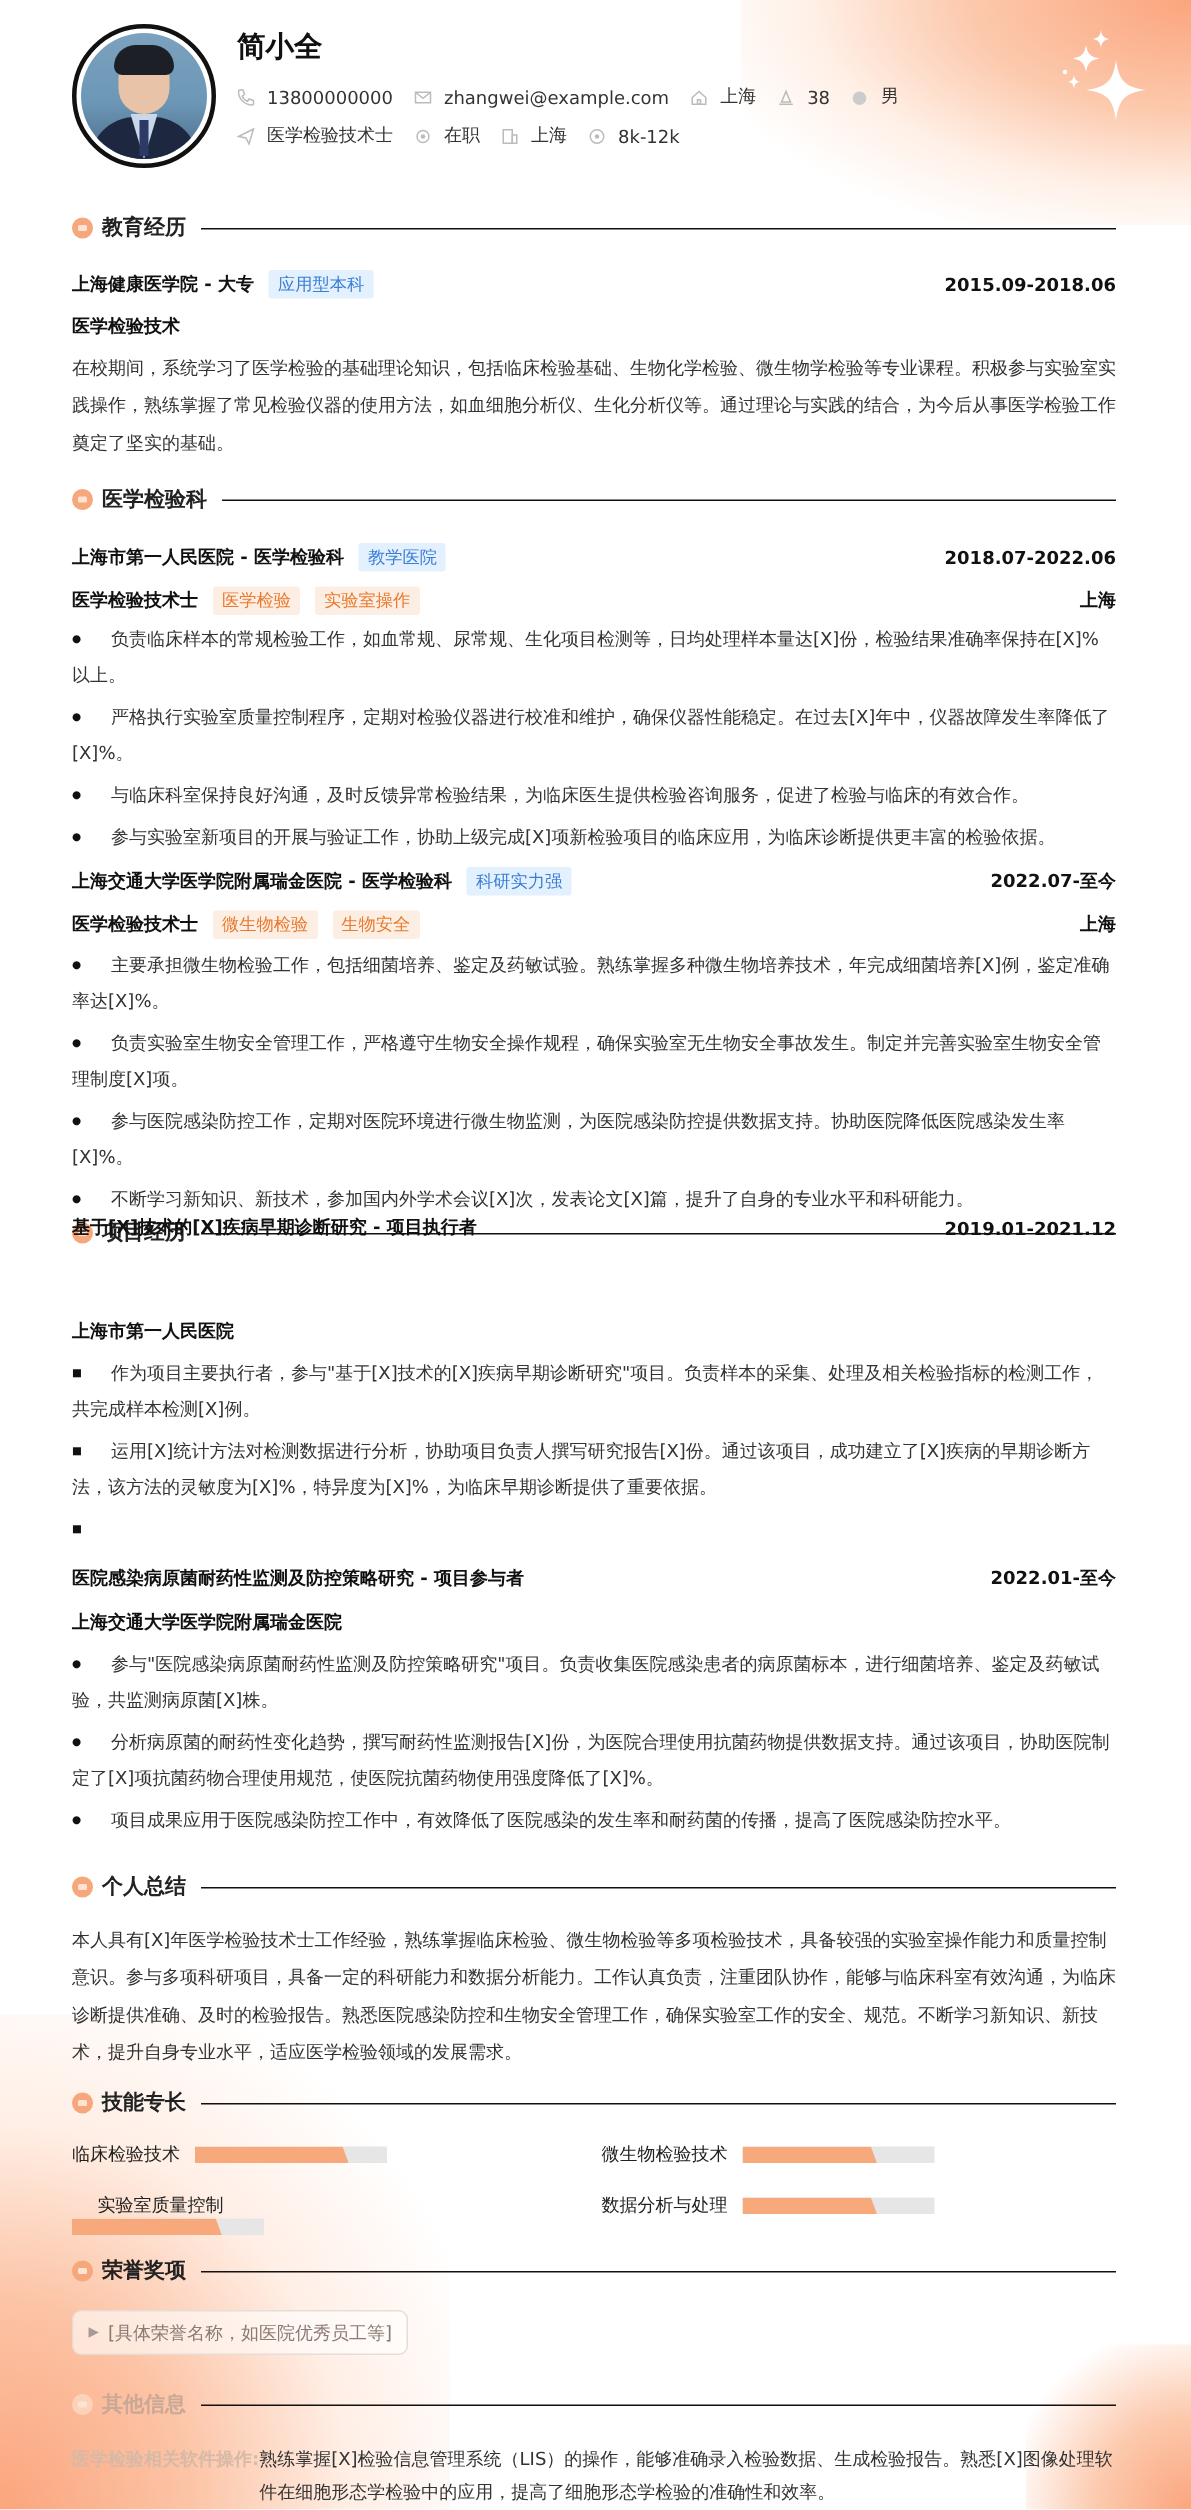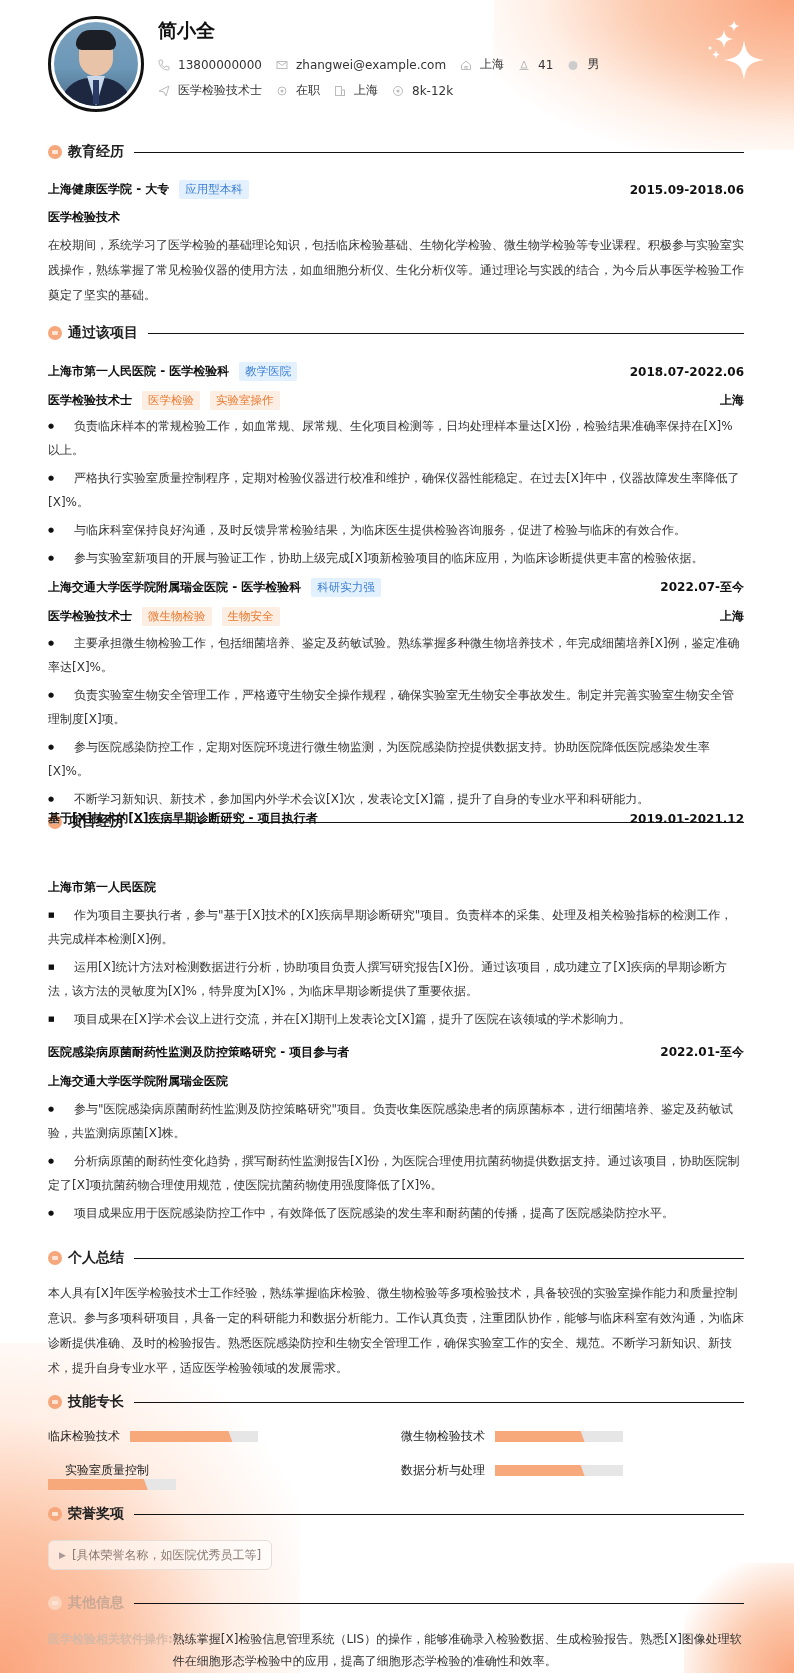--- a/index.html
+++ b/index.html
@@ -149,21 +149,21 @@
         </span>
       <span>上海</span>
     </div>
     <div class="info-item">
       <span class="ic">
           <svg viewBox="0 0 12 12">
             <path d="M3 9 L6 2 L9 9 Z" fill="none" stroke="#bbb"></path>
             <line x1="1.5" y1="10.5" x2="10.5" y2="10.5" stroke="#bbb"></line>
           </svg>
         </span>
-      <span>41</span>
+      <span>38</span>
     </div>
     <div class="info-item">
       <span class="ic">
           <svg viewBox="0 0 12 12">
             <circle cx="6" cy="6.5" r="4.5" fill="#ccc"></circle>
           </svg>
         </span>
       <span>男</span>
     </div>
   </div>
@@ -217,21 +217,21 @@
   <span class="tag-blue">应用型本科</span>
   <span class="right">2015.09-2018.06</span>
 </div>
 <div class="row" style="top:209px;">
   <span class="bold">医学检验技术</span>
 </div>
 <div class="para" style="top:233px;">在校期间，系统学习了医学检验的基础理论知识，包括临床检验基础、生物化学检验、微生物学检验等专业课程。积极参与实验室实践操作，熟练掌握了常见检验仪器的使用方法，如血细胞分析仪、生化分析仪等。通过理论与实践的结合，为今后从事医学检验工作奠定了坚实的基础。</div>
 
 <div class="section-title" style="top:323px;">
   <span class="sic"></span>
-  <span class="stext">通过该项目</span>
+  <span class="stext">医学检验科</span>
   <span class="sline"></span>
 </div>
 
 <div class="row" style="top:362px;">
   <span class="bold">上海市第一人民医院 - 医学检验科</span>
   <span class="tag-blue">教学医院</span>
   <span class="right">2018.07-2022.06</span>
 </div>
 <div class="row" style="top:391px;">
   <span class="bold">医学检验技术士</span>
@@ -273,21 +273,21 @@
 <div class="row" style="top:810px;">
   <span class="bold">基于[X]技术的[X]疾病早期诊断研究 - 项目执行者</span>
   <span class="right">2019.01-2021.12</span>
 </div>
 <div class="row" style="top:879px;">
   <span class="bold">上海市第一人民医院</span>
 </div>
 <ul class="bullets square" style="top:903px;">
   <li><span class="dot"></span><span>作为项目主要执行者，参与"基于[X]技术的[X]疾病早期诊断研究"项目。负责样本的采集、处理及相关检验指标的检测工作，共完成样本检测[X]例。</span></li>
   <li><span class="dot"></span><span>运用[X]统计方法对检测数据进行分析，协助项目负责人撰写研究报告[X]份。通过该项目，成功建立了[X]疾病的早期诊断方法，该方法的灵敏度为[X]%，特异度为[X]%，为临床早期诊断提供了重要依据。</span></li>
-  <li><span class="dot"></span><span>项目成果在[X]学术会议上进行交流，并在[X]期刊上发表论文[X]篇，提升了医院在该领域的学术影响力。</span></li>
+  <li><span class="dot"></span></li>
 </ul>
 
 <div class="row" style="top:1044px;">
   <span class="bold">医院感染病原菌耐药性监测及防控策略研究 - 项目参与者</span>
   <span class="right">2022.01-至今</span>
 </div>
 <div class="row" style="top:1073px;">
   <span class="bold">上海交通大学医学院附属瑞金医院</span>
 </div>
 <ul class="bullets round" style="top:1097px;">

